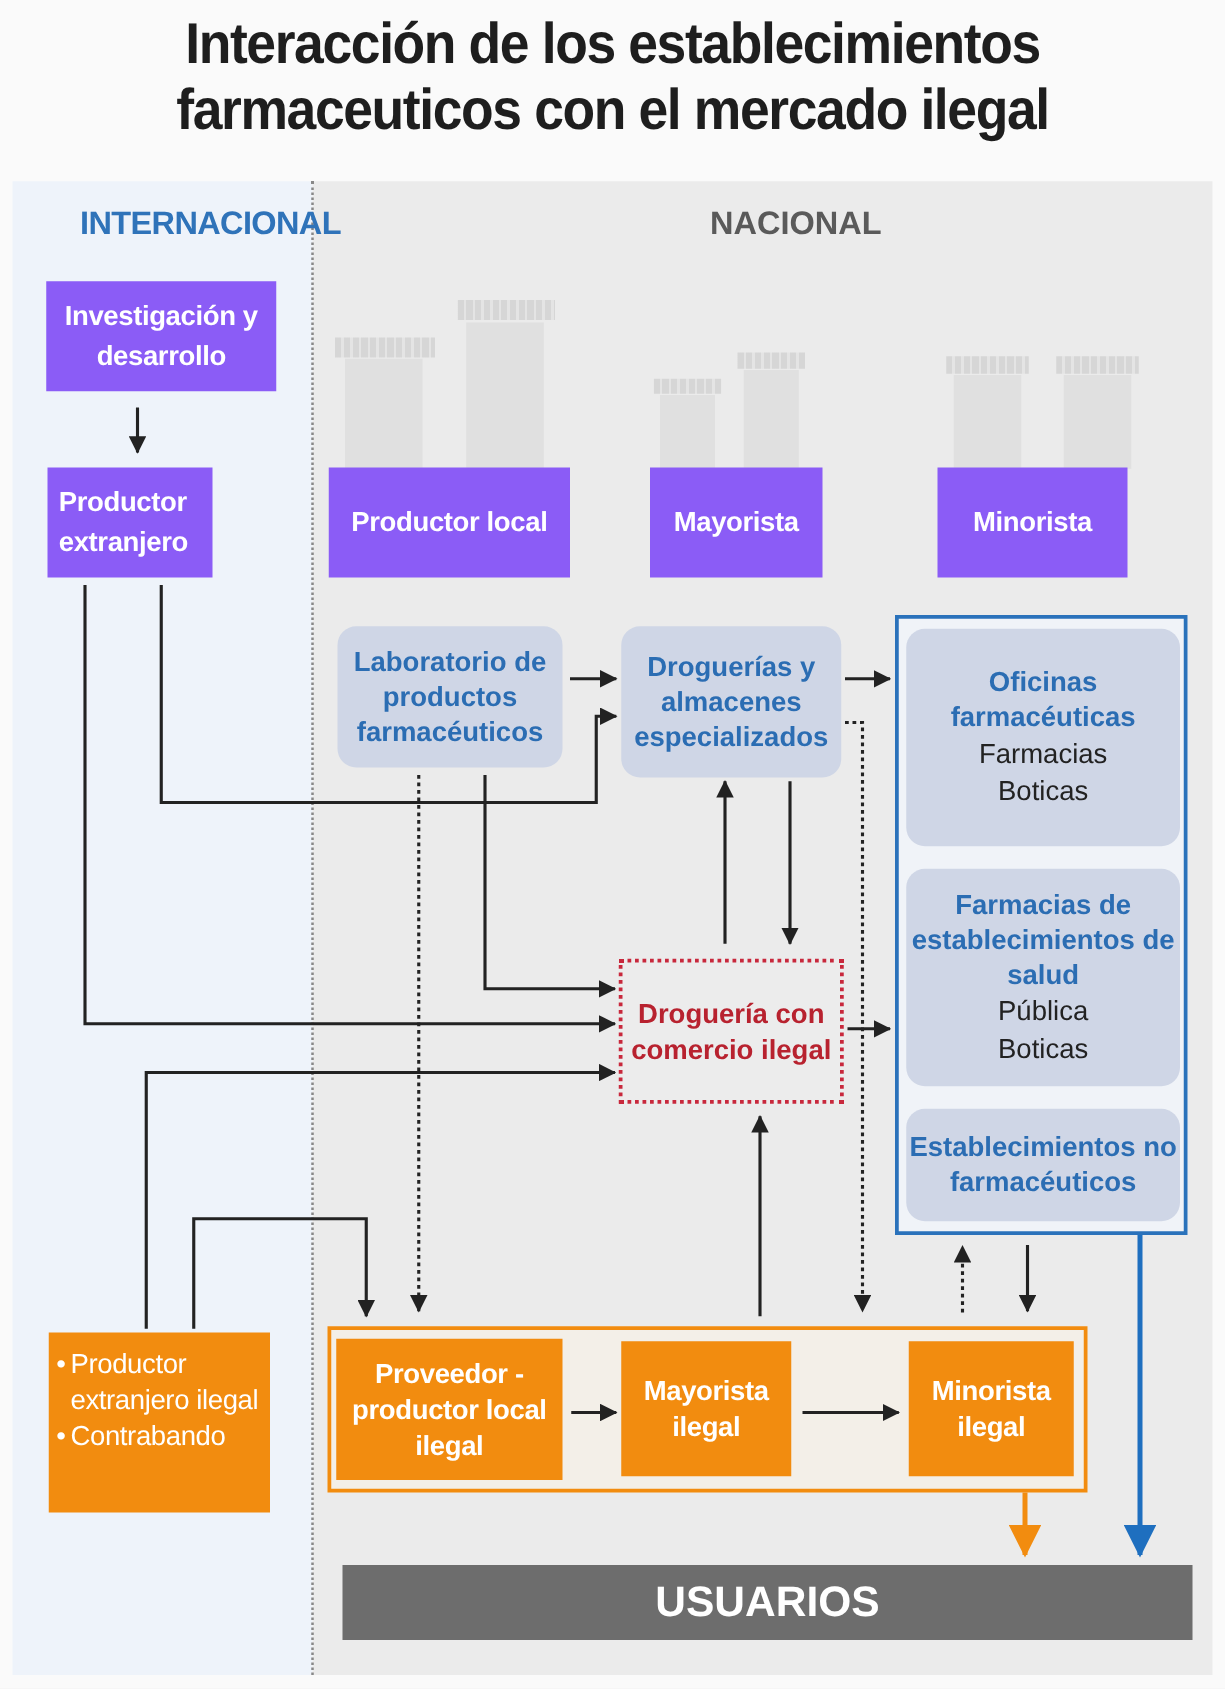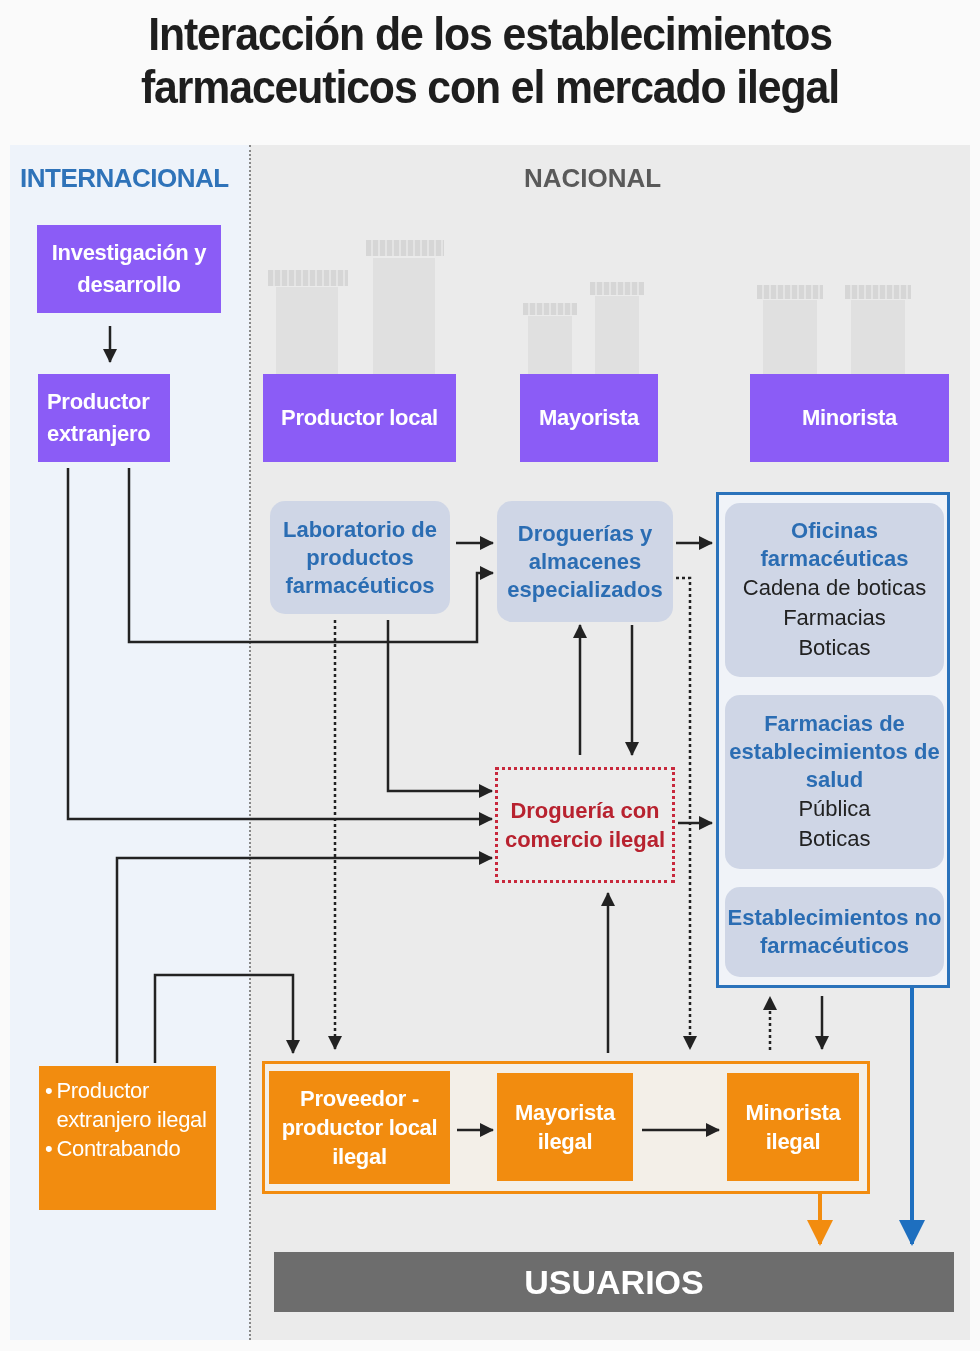--- a/index.html
+++ b/index.html
@@ -4,21 +4,21 @@
 <style>
   html, body { margin:0; padding:0; }
   body { width:980px; height:1351px; background:#fafafa; position:relative; overflow:hidden;
          font-family:"DejaVu Sans", sans-serif; }
   .title { position:absolute; left:0; top:8px; width:980px; text-align:center; color:#1e1e1e;
            font-family:"Liberation Sans", sans-serif; font-weight:bold; font-size:46px; line-height:53px;
            letter-spacing:-1.2px; transform:scaleX(0.93); }
   .panel-int { position:absolute; left:10px; top:145px; width:240px; height:1195px; background:#eef3fa; }
   .panel-nac { position:absolute; left:250px; top:145px; width:720px; height:1195px; background:#ebebeb; }
   .divider { position:absolute; left:249px; top:145px; width:0; height:1195px; border-left:2px dotted #888; }
-  .section-label { position:absolute; font-family:"Liberation Sans", sans-serif; font-weight:bold; font-size:26px; top:163px; }
+  .section-label { position:absolute; font-family:"Liberation Sans", sans-serif; font-weight:bold; font-size:26px; top:163px;margin-left:44px; }
   .lbl-int { left:20px; color:#2f73b9; letter-spacing:-0.5px; }
   .lbl-nac { left:524px; color:#5a5a5a; }
   .box { position:absolute; display:flex; align-items:center; justify-content:center; text-align:center;
          font-family:"Liberation Sans", sans-serif; font-weight:bold; box-sizing:border-box; }
   .blue { background:#8b5cf6; color:#fff; font-size:22px; line-height:32px; letter-spacing:-0.3px; }
   .light { background:#cfd6e6; color:#2b6db3; font-size:22px; line-height:28px; flex-direction:column;border-radius:15px; }
   .light .reg { color:#222; font-weight:normal; font-size:22px; line-height:30px; }
   .orange { background:#f28c0f; color:#fff; font-size:22px; line-height:29px; letter-spacing:-0.3px; }
   .red-box { border:3px dotted #c8283c; background:#ececec; color:#b8222f; font-size:22px; line-height:29px; }
   .retail-frame { position:absolute; left:716px; top:492px; width:234px; height:496px; border:3px solid #2a72bb; box-sizing:border-box; background:#f0f3f8; }
@@ -62,29 +62,28 @@
   <div class="bottle" style="left:763px;top:300px;width:54px;height:75px"></div>
   <div class="cap" style="left:845px;top:285px;width:66px;height:14px"></div>
   <div class="bottle" style="left:851px;top:300px;width:54px;height:75px"></div>
 </div>
 
 <div class="box blue" style="left:37px;top:225px;width:184px;height:88px">Investigación y desarrollo</div>
 <div class="box blue" style="left:38px;top:374px;width:132px;height:88px;justify-content:flex-start;text-align:left;padding-left:9px">Productor extranjero</div>
 
 <div class="box blue" style="left:263px;top:374px;width:193px;height:88px">Productor local</div>
 <div class="box blue" style="left:520px;top:374px;width:138px;height:88px">Mayorista</div>
-<div class="box blue" style="left:750px;top:374px;width:199px;height:88px">Minorista</div>
+<div class="box blue" style="left:750px;top:374px;width:152px;height:88px">Minorista</div>
 
 <div class="box light" style="left:270px;top:501px;width:180px;height:113px;padding:0 6px">Laboratorio de productos farmacéuticos</div>
 <div class="box light" style="left:497px;top:501px;width:176px;height:121px;padding:0 4px">Droguerías y almacenes especializados</div>
 
 <div class="retail-frame"></div>
 <div class="box light" style="left:725px;top:503px;width:219px;height:174px">
   <div style="padding:0 16px">Oficinas farmacéuticas</div>
-  <div class="reg">Cadena de boticas</div>
   <div class="reg">Farmacias</div>
   <div class="reg">Boticas</div>
 </div>
 <div class="box light" style="left:725px;top:695px;width:219px;height:174px">
   <div>Farmacias de establecimientos de salud</div>
   <div class="reg">Pública</div>
   <div class="reg">Boticas</div>
 </div>
 <div class="box light" style="left:725px;top:887px;width:219px;height:90px">
   <div>Establecimientos no farmacéuticos</div>

